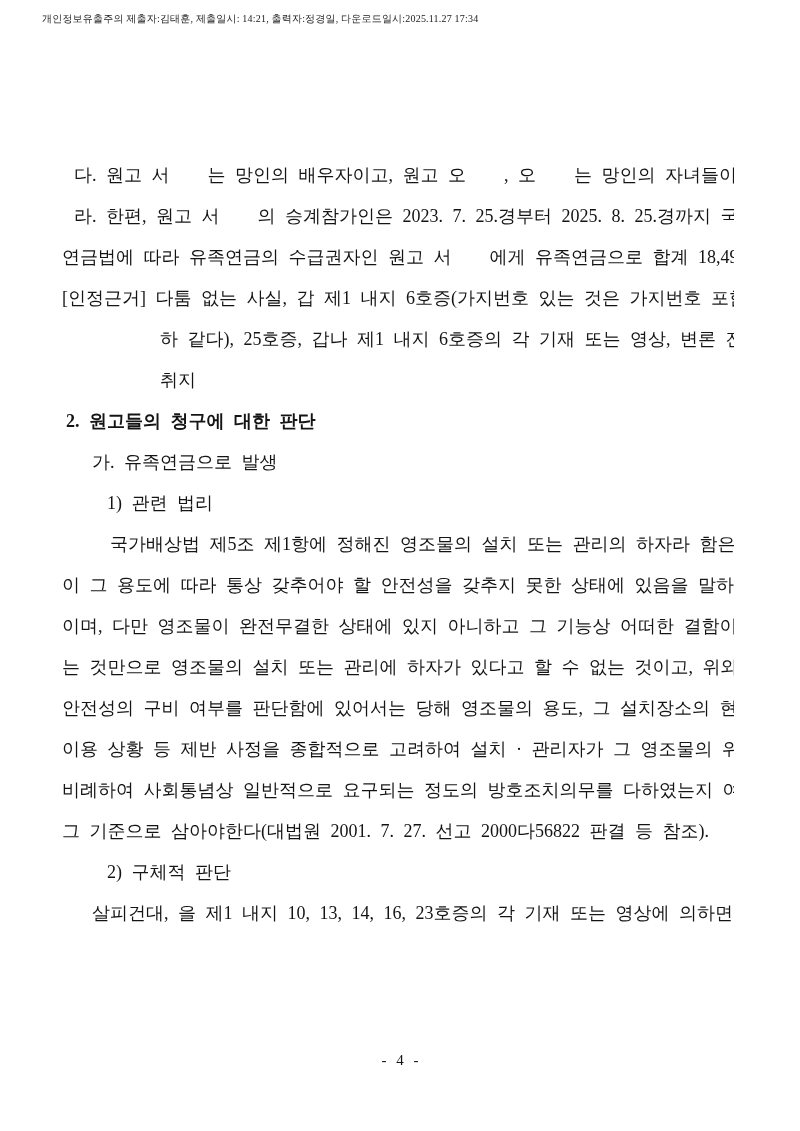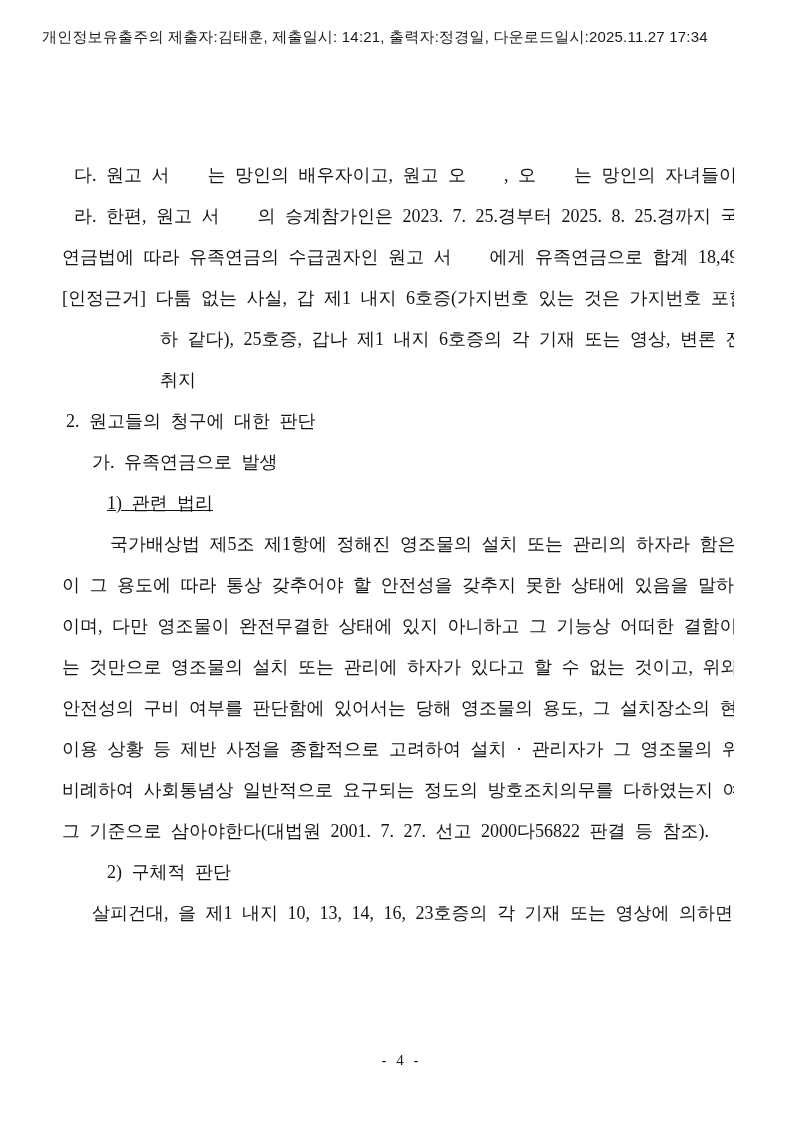--- a/index.html
+++ b/index.html
@@ -7,23 +7,23 @@
     width: 800px; height: 1131px;
     background: #ffffff;
     font-family: "Liberation Serif", serif;
     position: relative;
     overflow: hidden;
   }
   .page { position: absolute; inset: 0; }
 
   .privacy-header {
     position: absolute;
-    top: 28px; left: 42px;
-    font-family: Liberation Sans, sans-serif;
-    font-size: 15px;
+    top: 12px; left: 42px;
+    font-family: Liberation Serif, serif;
+    font-size: 10px;
     letter-spacing: 0.2px;
     color: #1a1a1a;
     white-space: pre;
     z-index: 2;
   }
 
   .watermark {
     position: absolute;
     top: 483px; left: 203px;
     font-family: "Liberation Serif", serif;
@@ -46,21 +46,21 @@
     height: 41px;
     line-height: 41px;
     font-size: 18px;
     color: #141414;
     white-space: pre;
     overflow: hidden;
     word-spacing: 5px;
     text-align: justify;
   }
   .line.fill { text-align-last: justify; }
-  .line.bold { font-weight: normal; }
+  .line.bold { font-weight: bold; }
 
   .page-footer {
     position: absolute;
     top: 1052px; left: 0;
     width: 800px;
     text-align: center;
     font-size: 15px;
     color: #141414;
     z-index: 1;
     word-spacing: 6px;
@@ -76,21 +76,21 @@
 
   <div class="doc-body">
       <div class="line fill" style="padding-left: 12px;">다. 원고 서&nbsp;&nbsp;&nbsp;&nbsp;는 망인의 배우자이고, 원고 오&nbsp;&nbsp;&nbsp;&nbsp;, 오&nbsp;&nbsp;&nbsp;&nbsp;는 망인의 자녀들이며, 피</div>
       <div class="line fill" style="padding-left: 12px;">라. 한편, 원고 서&nbsp;&nbsp;&nbsp;&nbsp;의 승계참가인은 2023. 7. 25.경부터 2025. 8. 25.경까지 국민</div>
       <div class="line fill" style="padding-left: 0px;">연금법에 따라 유족연금의 수급권자인 원고 서&nbsp;&nbsp;&nbsp;&nbsp;에게 유족연금으로 합계 18,492,700</div>
       <div class="line fill" style="padding-left: 0px;">[인정근거] 다툼 없는 사실, 갑 제1 내지 6호증(가지번호 있는 것은 가지번호 포함, 이</div>
       <div class="line fill" style="padding-left: 98px;">하 같다), 25호증, 갑나 제1 내지 6호증의 각 기재 또는 영상, 변론 전체의</div>
       <div class="line" style="padding-left: 98px;">취지</div>
       <div class="line bold" style="padding-left: 4px;">2. 원고들의 청구에 대한 판단</div>
       <div class="line" style="padding-left: 30px;">가. 유족연금으로 발생</div>
-      <div class="line" style="padding-left: 45px; text-decoration: underline;">1) 관련 법리</div>
+      <div class="line" style="padding-left: 45px;">1) 관련 법리</div>
       <div class="line fill" style="padding-left: 48px;">국가배상법 제5조 제1항에 정해진 영조물의 설치 또는 관리의 하자라 함은 영조물</div>
       <div class="line fill" style="padding-left: 0px;">이 그 용도에 따라 통상 갖추어야 할 안전성을 갖추지 못한 상태에 있음을 말하는 것</div>
       <div class="line fill" style="padding-left: 0px;">이며, 다만 영조물이 완전무결한 상태에 있지 아니하고 그 기능상 어떠한 결함이 있다</div>
       <div class="line fill" style="padding-left: 0px;">는 것만으로 영조물의 설치 또는 관리에 하자가 있다고 할 수 없는 것이고, 위와 같은</div>
       <div class="line fill" style="padding-left: 0px;">안전성의 구비 여부를 판단함에 있어서는 당해 영조물의 용도, 그 설치장소의 현황 및</div>
       <div class="line fill" style="padding-left: 0px;">이용 상황 등 제반 사정을 종합적으로 고려하여 설치 · 관리자가 그 영조물의 위험성에</div>
       <div class="line fill" style="padding-left: 0px;">비례하여 사회통념상 일반적으로 요구되는 정도의 방호조치의무를 다하였는지 여부를</div>
       <div class="line" style="padding-left: 0px;">그 기준으로 삼아야한다(대법원 2001. 7. 27. 선고 2000다56822 판결 등 참조).</div>
       <div class="line" style="padding-left: 45px;">2) 구체적 판단</div>
       <div class="line fill" style="padding-left: 30px;">살피건대, 을 제1 내지 10, 13, 14, 16, 23호증의 각 기재 또는 영상에 의하면 피</div>

